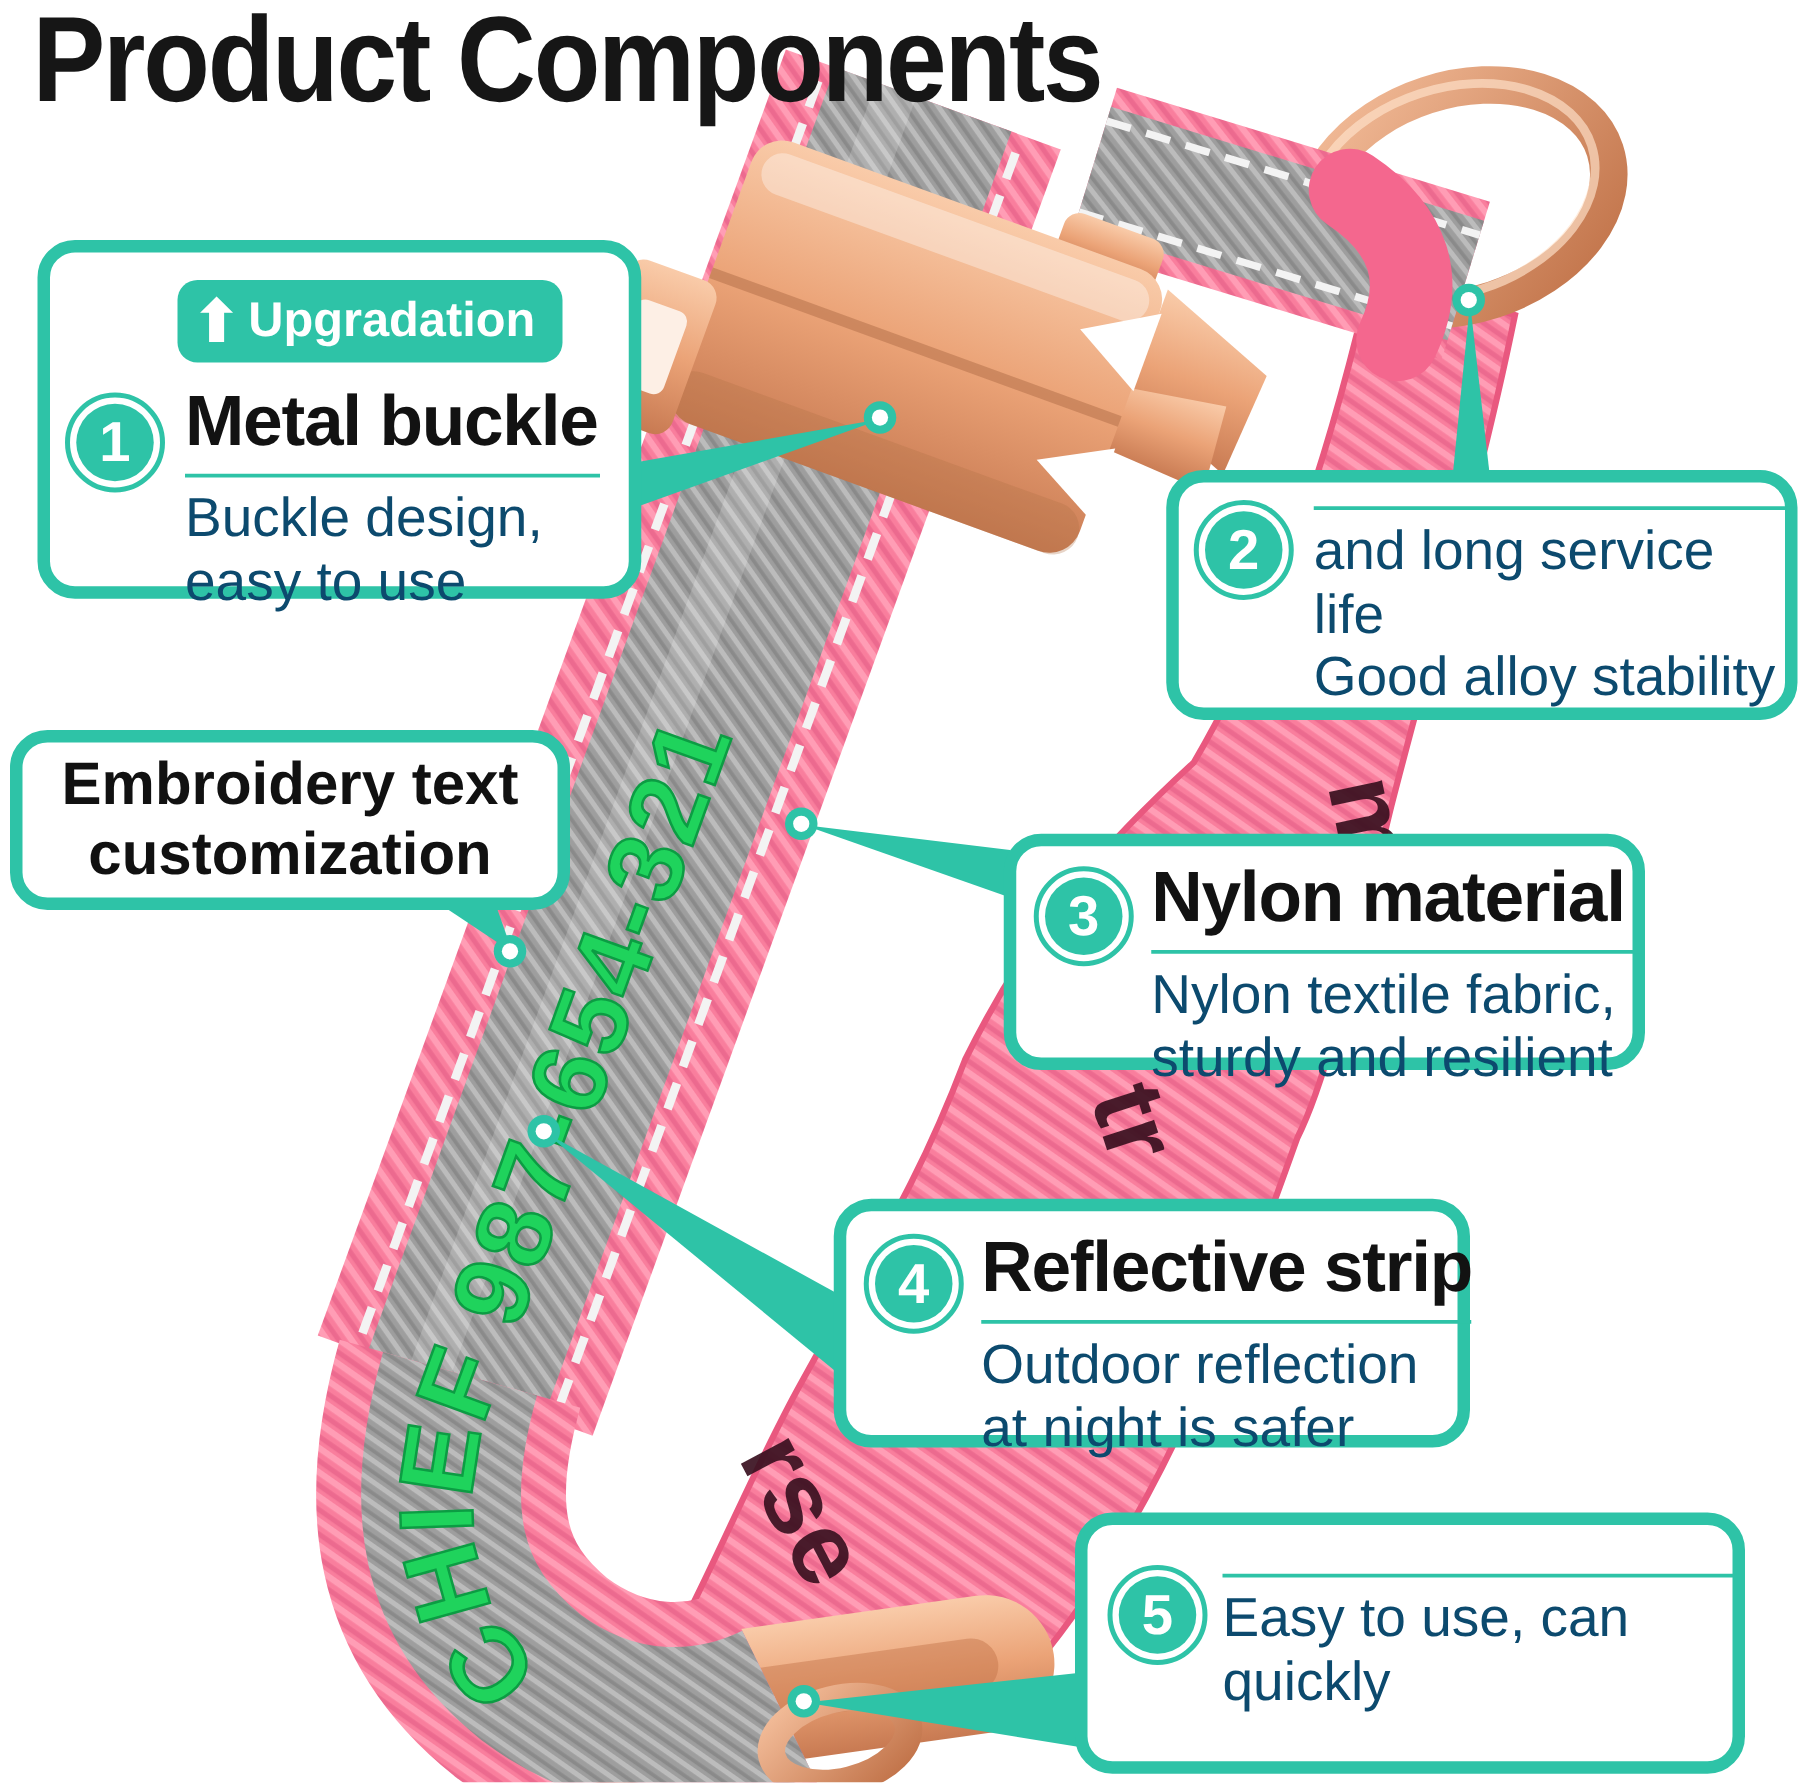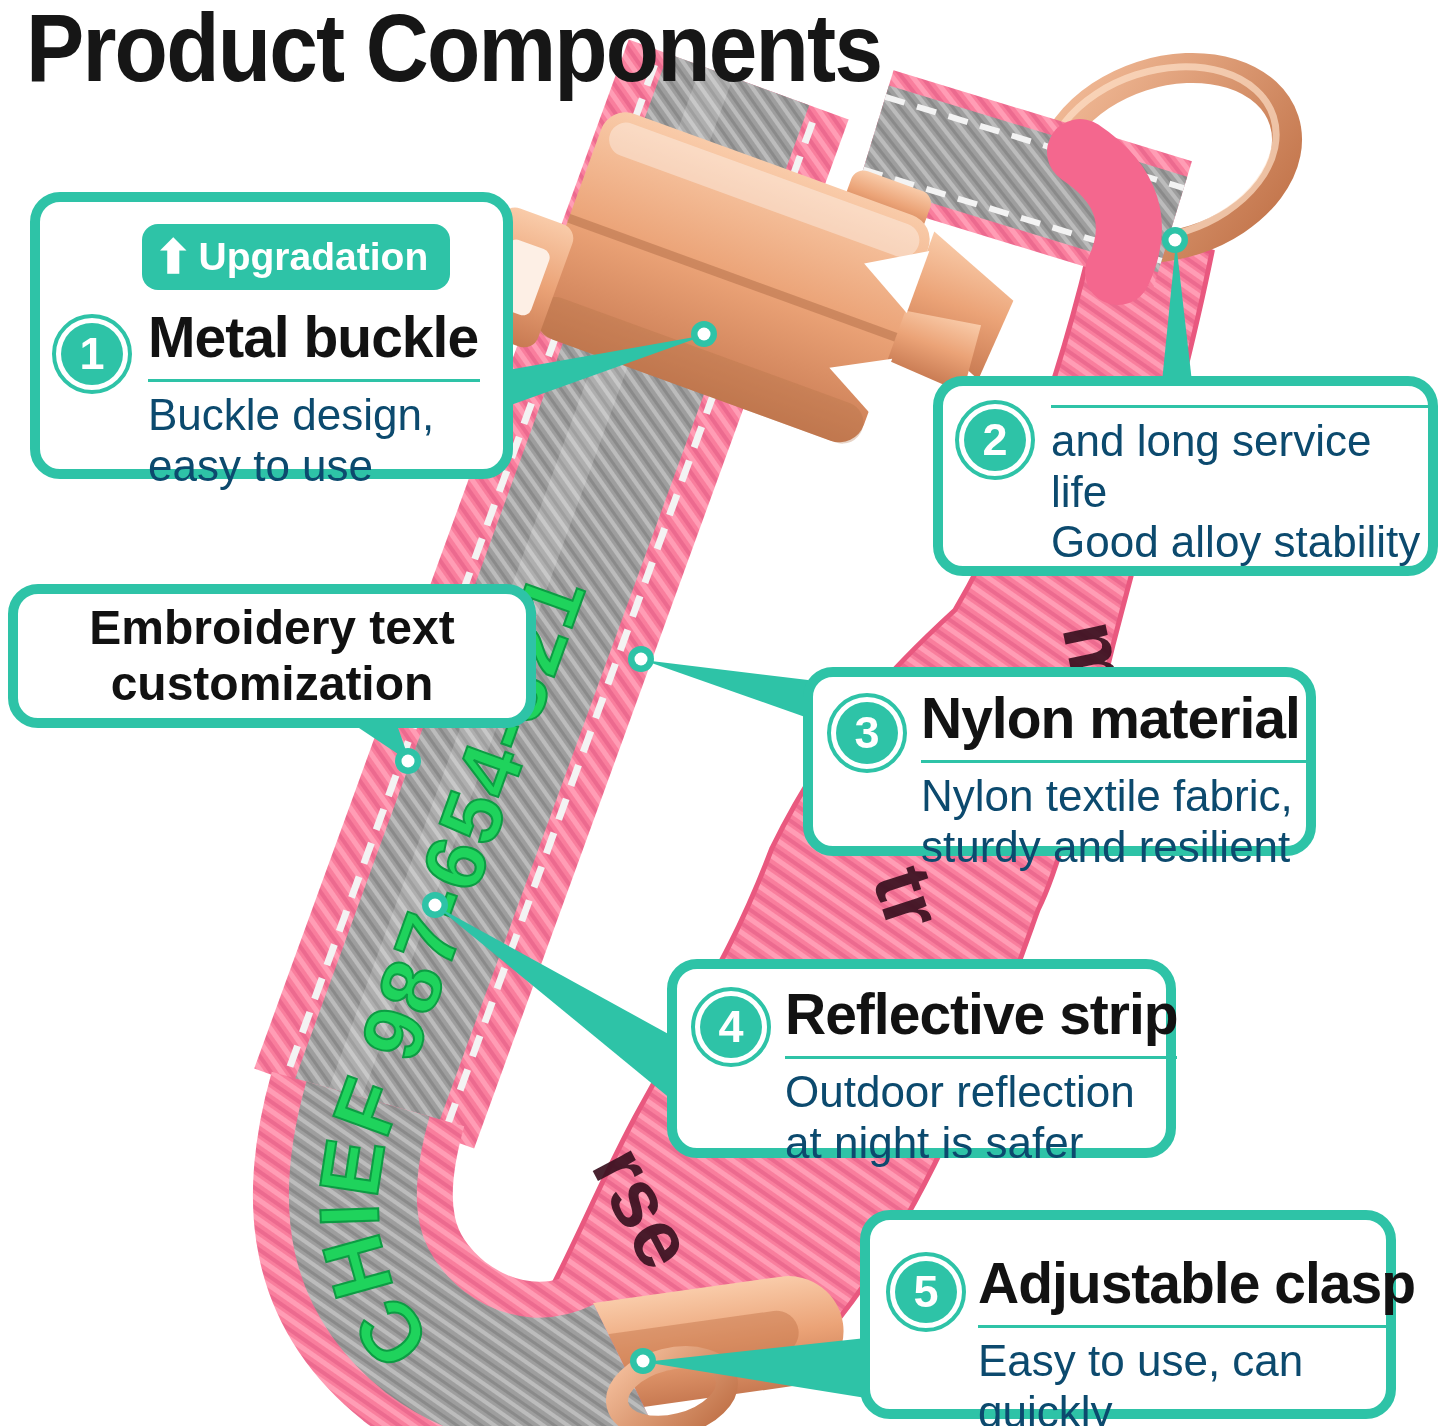--- a/index.html
+++ b/index.html
@@ -16,21 +16,21 @@
   .callout{
     position:absolute;background:#ffffff;border:10px solid #2EC3A7;border-radius:30px;
     z-index:3;box-sizing:border-box;
   }
   #c1{left:30px;top:192px;width:483px;height:287px;}
   #c2{left:933px;top:376px;width:505px;height:200px;}
   #c3{left:803px;top:667px;width:513px;height:189px;}
   #c4{left:667px;top:959px;width:509px;height:199px;}
   #c5{left:860px;top:1210px;width:536px;height:209px;}
   #label-box{
-    position:absolute;left:8px;top:584px;width:528px;height:144px;z-index:3;
+    position:absolute;left:8px;top:584px;width:448px;height:144px;z-index:3;
     background:#fff;border:10px solid #2EC3A7;border-radius:30px;box-sizing:border-box;
     display:flex;flex-direction:column;align-items:center;justify-content:center;
     font-weight:bold;font-size:48px;line-height:1.16;color:#111;text-align:center;
   }
   .num-ring{
     position:absolute;border:4px solid #2EC3A7;border-radius:50%;width:80px;height:80px;
     display:flex;align-items:center;justify-content:center;background:#fff;box-sizing:border-box;
   }
   .num-inner{
     width:62px;height:62px;border-radius:50%;background:#2EC3A7;color:#fff;
@@ -261,21 +261,20 @@
         <div>at night is safer</div>
       </div>
     </div>
   </div>
 
   <div class="callout" id="c5">
     <div class="num-ring">
       <div class="num-inner">5</div>
     </div>
     <div class="cbody">
-      <div class="c-title">Adjustable clasp</div>
       <div class="c-div"></div>
       <div class="c-desc">
         <div>Easy to use, can quickly</div>
 
       </div>
     </div>
   </div>
 
 </div>
 

